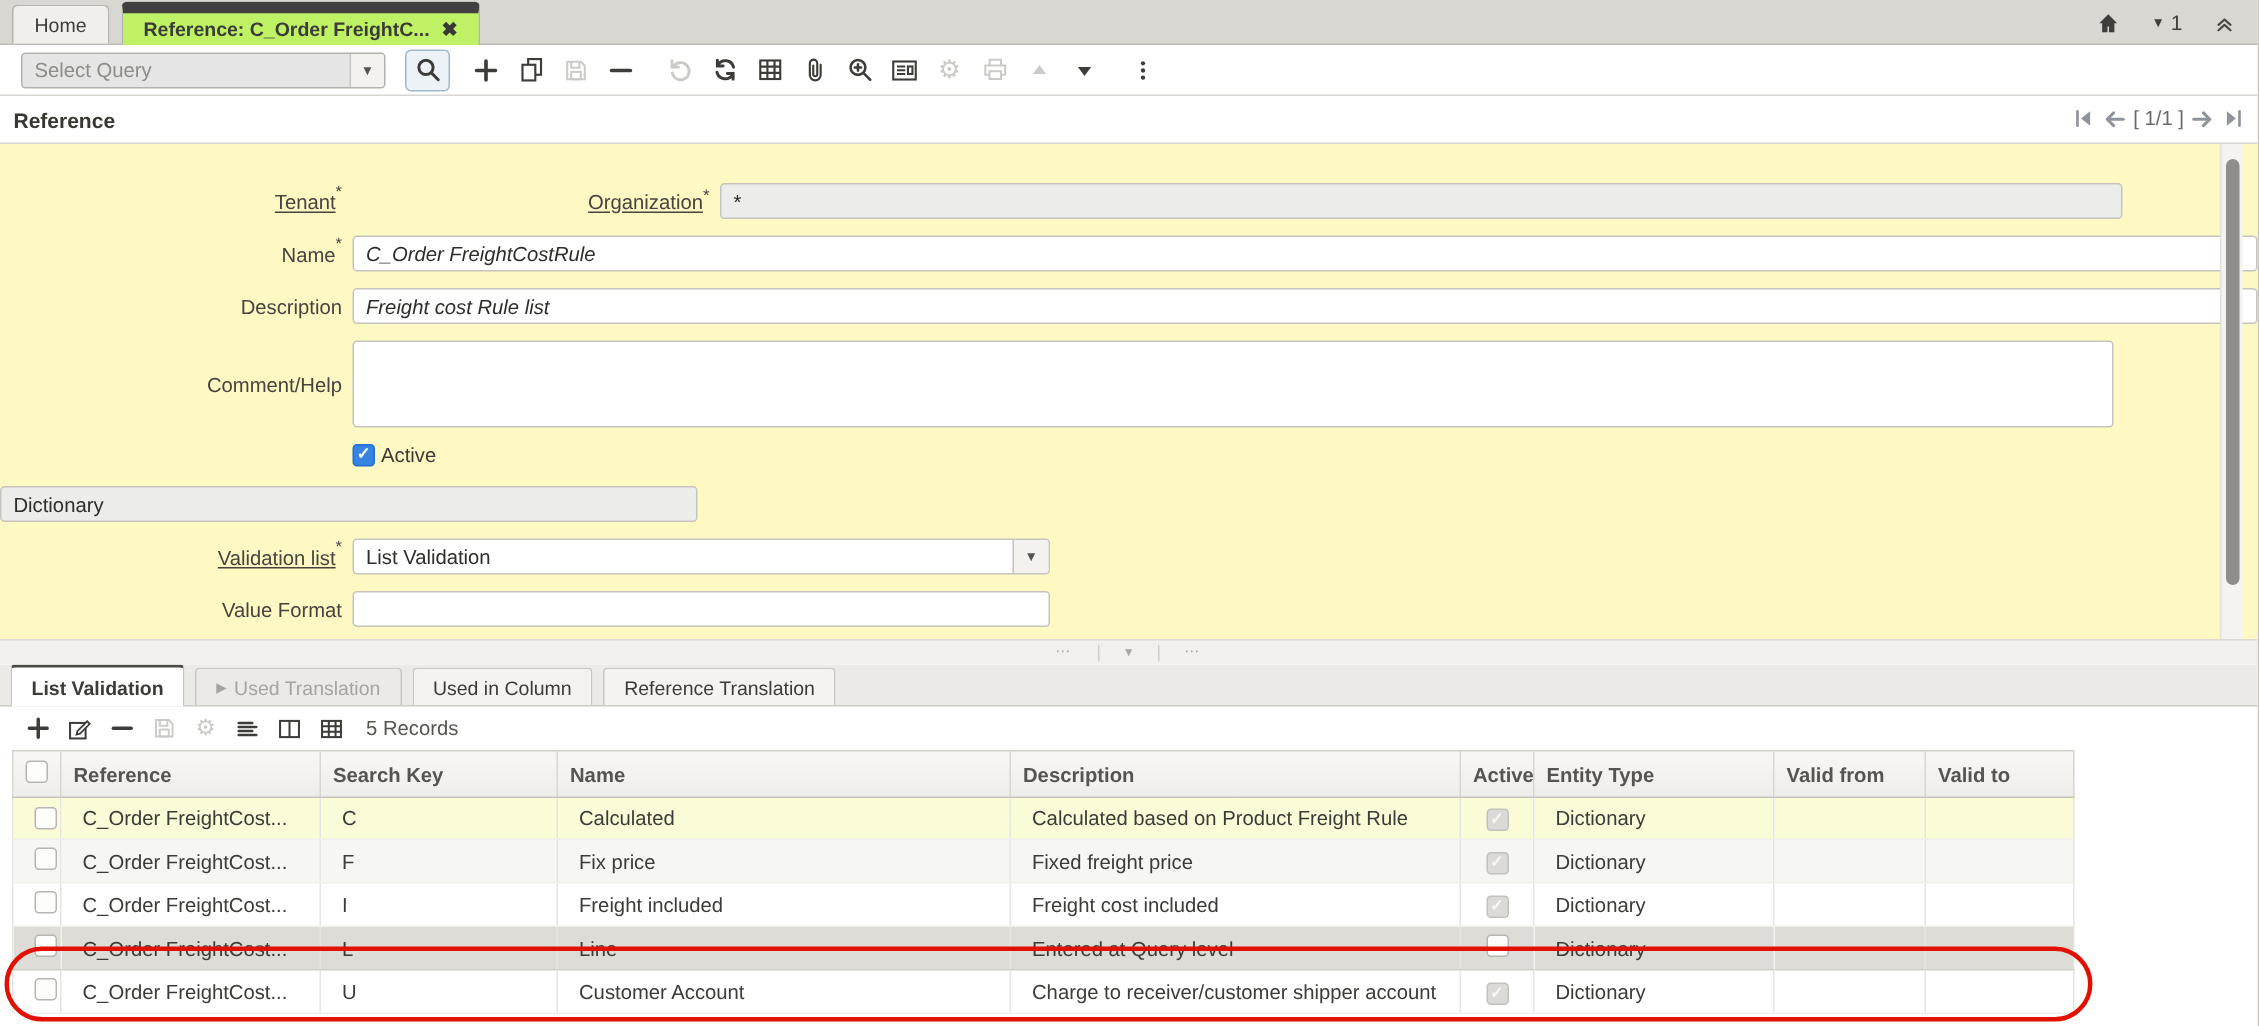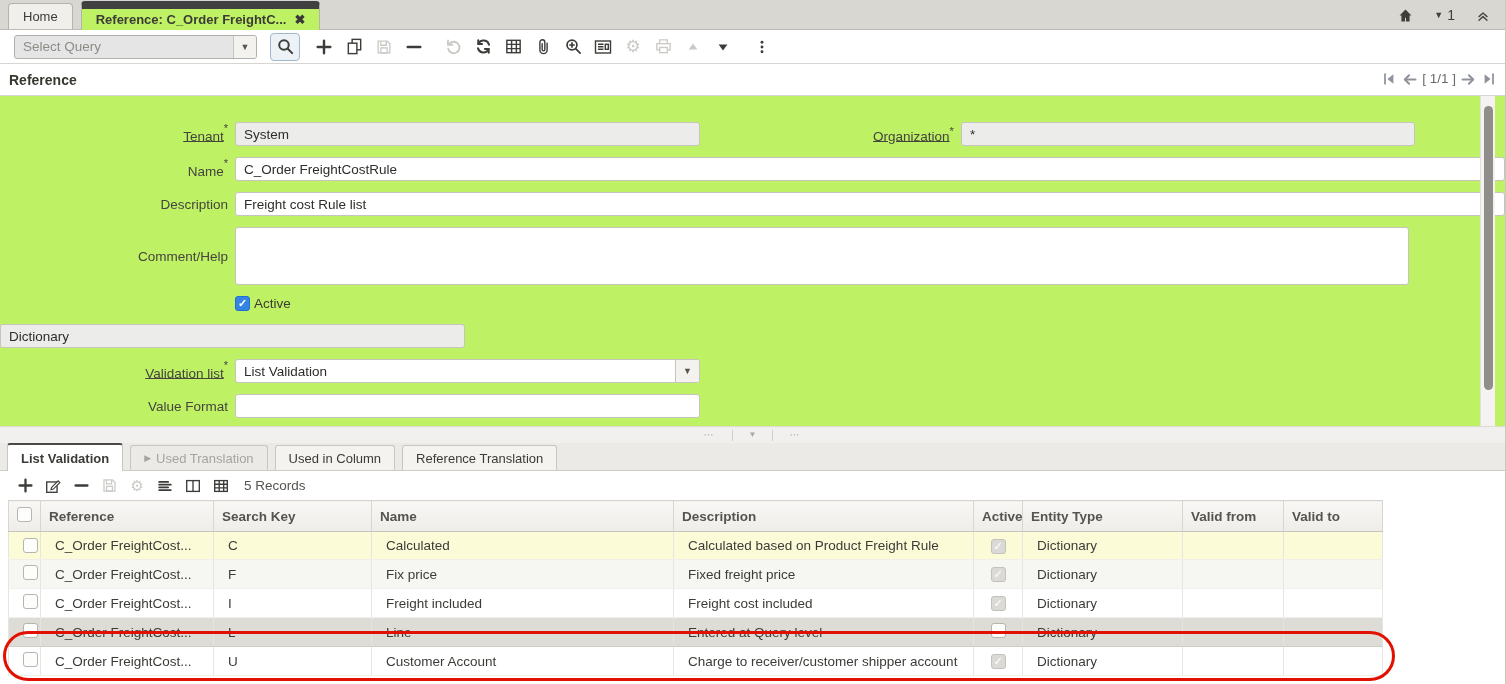--- a/index.html
+++ b/index.html
@@ -31,30 +31,30 @@
   .glyph { font-size:17px; line-height:1; }
 
   
   .winheader { position:absolute; top:63px; left:0; right:0; height:33px; background:#fff; border-top:1px solid #d8d6d1; border-bottom:1px solid #d8d6d1; display:flex; align-items:center; }
   .wtitle { font-size:14px; font-weight:bold; color:#37362f; padding-left:9px; }
   .pager { position:absolute; right:8px; display:flex; gap:4px; color:#8f939b; }
   .pager .pbtn { cursor:pointer; display:flex; }
   .pager .ptext { color:#6b6a66; font-size:13.5px; }
 
   
-  .formarea { position:absolute; top:96px; left:0; right:0; height:330px; background:#bef264; padding-top:26px; }
+  .formarea { position:absolute; top:96px; left:0; right:0; height:330px; background:#fef9c3; padding-top:26px; }
   .frow { display:flex; align-items:center; margin-bottom:11px; }
   .flabel { width:235px; text-align:right; padding-right:7px; color:#45443f; font-size:13.5px; flex:none; }
   .flabel.link .ltext { text-decoration:underline; }
   .flabel sup { font-size:11px; top:-3px; position:relative; }
   .fld { height:24px; border:1px solid #c6c4bf; border-radius:3px; background:#fff; padding:0 8px; font-size:13.5px; color:#2e2d2a; display:flex; align-items:center; }
   .fld.ro { background:#ececea; }
   .half { width:465px; }
-  .full { width:1308px; }
-  .olabel { width:245px; text-align:right; padding-right:7px; color:#45443f; font-size:13.5px; flex:none;margin-left:16px; }
+  .full { width:1308px;font-style:italic; }
+  .olabel { width:245px; text-align:right; padding-right:7px; color:#45443f; font-size:13.5px; flex:none; }
   .olabel .ltext { text-decoration:underline; }
   .tarea { width:1174px; height:58px; border:1px solid #c6c4bf; border-radius:3px; background:#fff; resize:none; font:13.5px "Liberation Sans",sans-serif; padding:4px 8px; color:#2e2d2a; }
   .combo { width:465px; height:24px; border:1px solid #c6c4bf; border-radius:3px; background:#fff; display:flex; align-items:stretch; overflow:hidden; }
   .combo .cval { flex:1; display:flex; align-items:center; padding:0 8px; font-size:13.5px; color:#2e2d2a; }
   .combo .dd { width:24px; border-left:1px solid #c6c4bf; background:#f3f2ef; display:flex; align-items:center; justify-content:center; font-size:9px; color:#55544f; cursor:pointer; }
   .cb { width:15px; height:15px; border:1px solid #b6b5b0; border-radius:3px; background:#fdfdfc; display:inline-flex; align-items:center; justify-content:center; flex:none; }
   .cb.blue { background:#3584e4; border-color:#1f6fd4; }
   .cb.blue::after { content:"✓"; color:#fff; font-size:11px; font-weight:bold; line-height:1; }
   .cb.graychk { background:#dbdad6; border-color:#c2c1bc; }
   .cb.graychk::after { content:"✓"; color:#f6f6f3; font-size:11px; font-weight:bold; line-height:1; }
@@ -263,23 +263,20 @@
             <path d="M4.5 4 L12 10l-7.5 6z" fill="currentColor"></path>
           </svg>
       </span>
     </div>
   </div>
 
   <div class="formarea">
 
     <div class="frow">
       <span class="flabel link"><span class="ltext">Tenant</span><sup>*</sup></span>
-      <div class="fld ro half">
-          <span>System</span>
-        </div>
       <span class="olabel"><span class="ltext">Organization</span><sup>*</sup></span>
       <div class="fld ro" style="flex:1; margin-right:90px;">
           <span>*</span>
         </div>
     </div>
 
     <div class="frow">
       <span class="flabel"><span>Name</span><sup>*</sup></span>
       <div class="fld full">
           <span>C_Order FreightCostRule</span>

